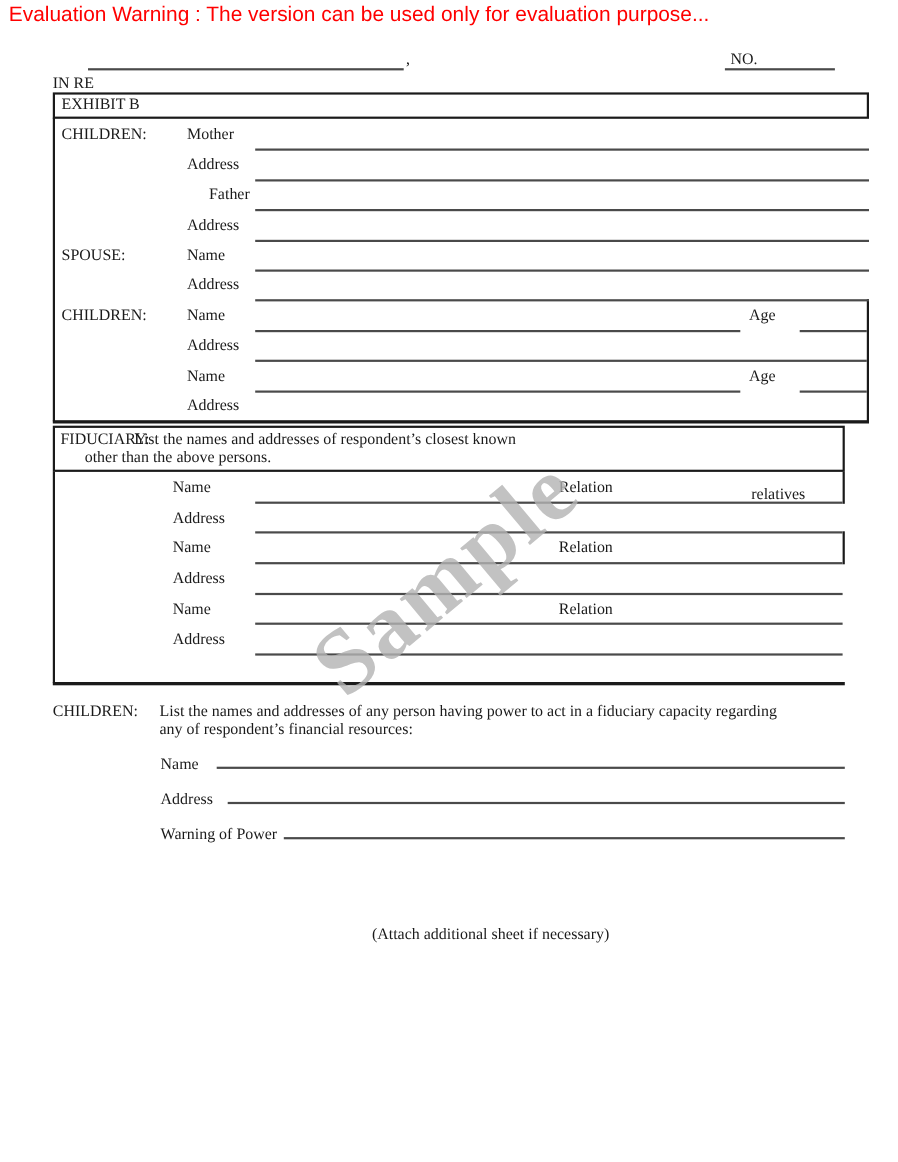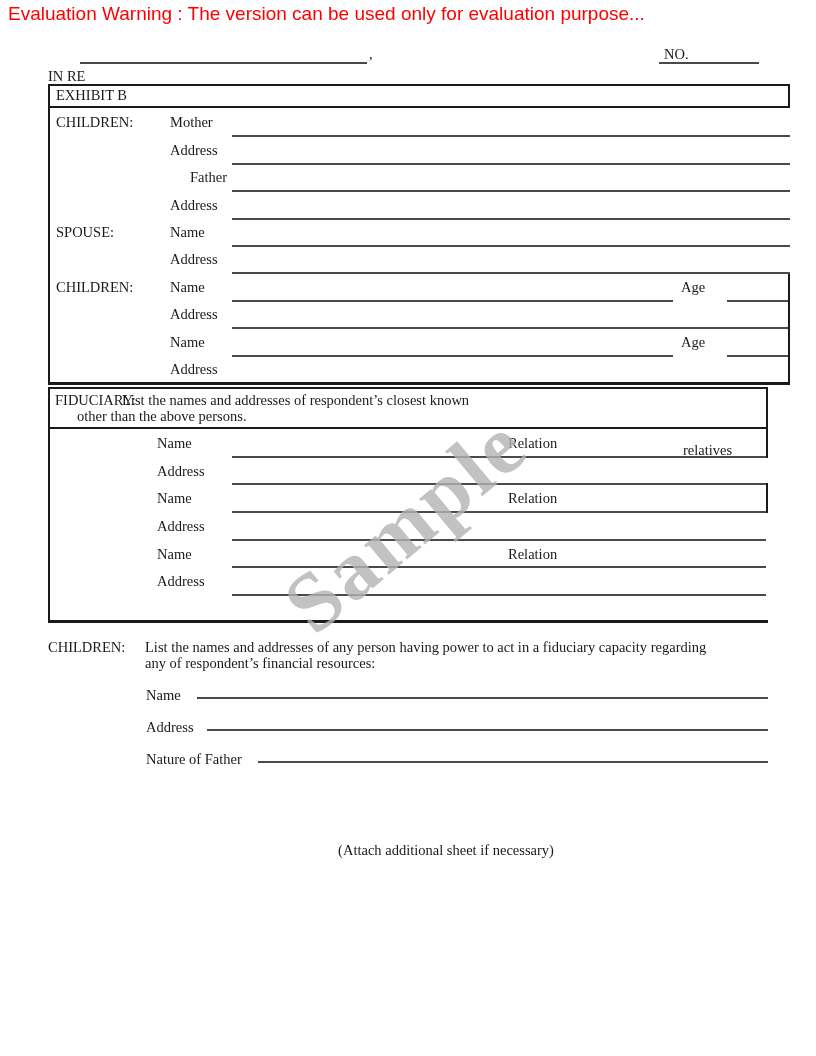--- a/index.html
+++ b/index.html
@@ -102,20 +102,20 @@
   <div class="fline" style="left:232px;top:594px;width:534px;"></div>
 
   <div class="t" style="left:48px;top:639px;">CHILDREN:</div>
   <div class="t" style="left:145px;top:639px;">List the names and addresses of any person having power to act in a fiduciary capacity regarding</div>
   <div class="t" style="left:145px;top:655px;">any of respondent’s financial resources:</div>
 
   <div class="t" style="left:146px;top:687px;">Name</div>
   <div class="fline" style="left:197px;top:697px;width:571px;"></div>
   <div class="t" style="left:146px;top:719px;">Address</div>
   <div class="fline" style="left:207px;top:729px;width:561px;"></div>
-  <div class="t" style="left:146px;top:751px;">Nature of Father</div>
+  <div class="t" style="left:146px;top:751px;">Warning of Power</div>
   <div class="fline" style="left:258px;top:761px;width:510px;"></div>
 
   <div class="center t" style="top:842px;padding-left:38px;">(Attach additional sheet if necessary)</div>
 
   <div id="watermark">Sample</div>
 
 </div>
 
 </body></html>

